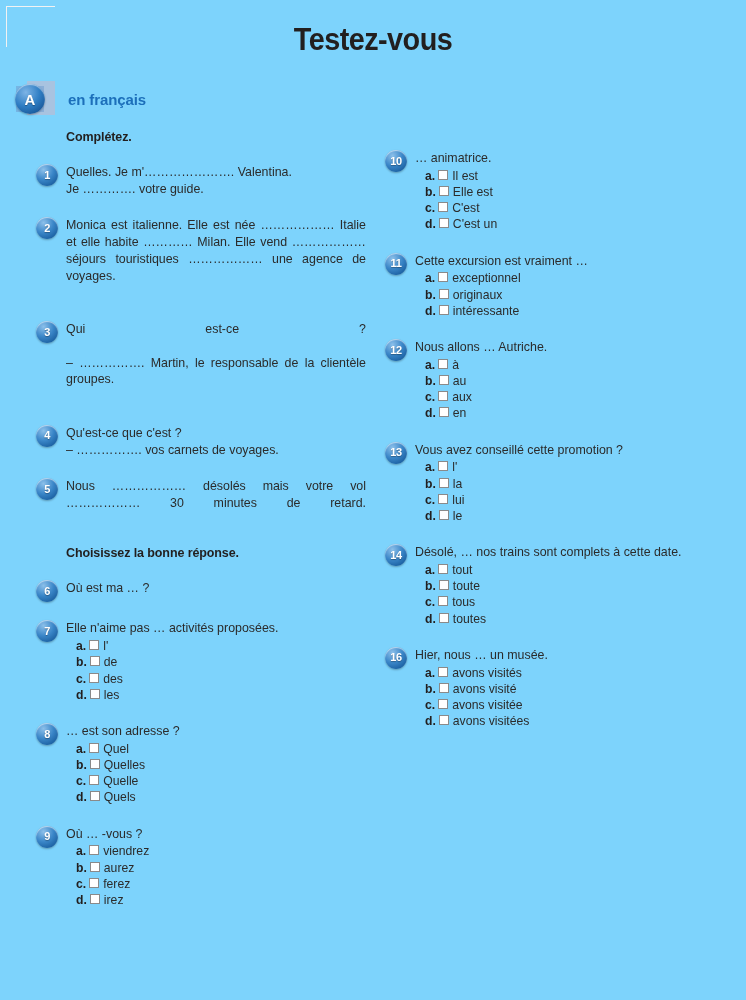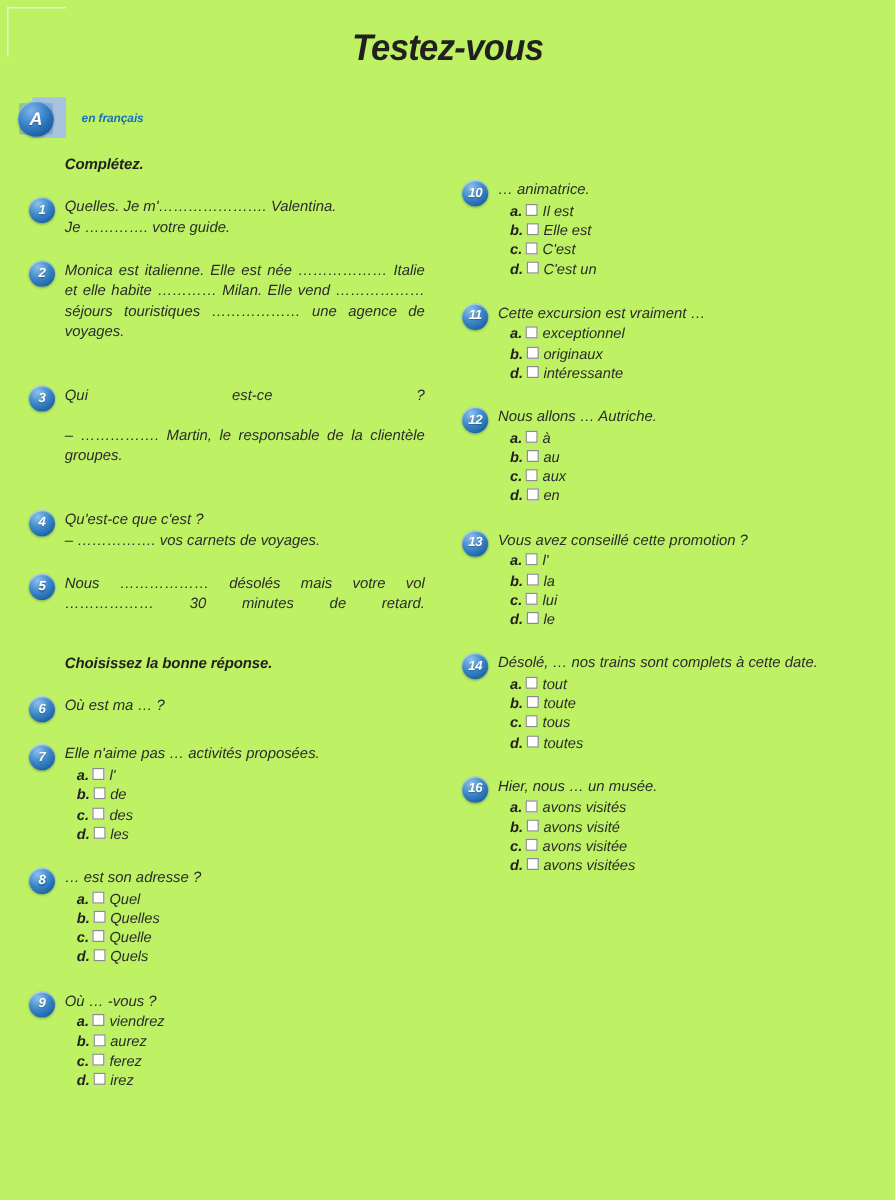--- a/index.html
+++ b/index.html
@@ -13,22 +13,21 @@
     position: relative;
     font-family: "Liberation Sans", sans-serif;
     color: #231f20;
     overflow: hidden;
   }
 
   
   .page {
     position: absolute;
     inset: 0;
-    background: #bef264;
-    font-style: italic;
+    background: #7dd3fc;
   }
   .page-edge-tl {
     position: absolute;
     left: 6px; top: 6px;
     width: 48px; height: 40px;
     border-left: 1px solid #f2f2f2;
     border-top: 1px solid #f2f2f2;
     pointer-events: none;
   }
 
@@ -88,31 +87,31 @@
     color: #ffffff;
     font-weight: bold;
     font-size: 15px;
     line-height: 1;
     text-shadow: 0 1px 1px rgba(0,0,0,.35);
   }
   .section-label {
     margin-left: 8px;
     color: #1c6fba;
     font-weight: bold;
-    font-size: 10px;
+    font-size: 15px;
     letter-spacing: -0.1px;
   }
 
   
   .col {
     position: absolute;
     top: 130px;
     width: 330px;
   }
-  .col-left  { left: 24px; }
+  .col-left  { left: 36px; }
   .col-right { left: 385px; }
 
   .instruction {
     font-size: 12.5px;
     font-weight: bold;
     color: #221f1f;
     margin: 0 0 4px 30px;
     letter-spacing: -0.1px;
   }
   .instruction.second { margin-top: 18px; }

